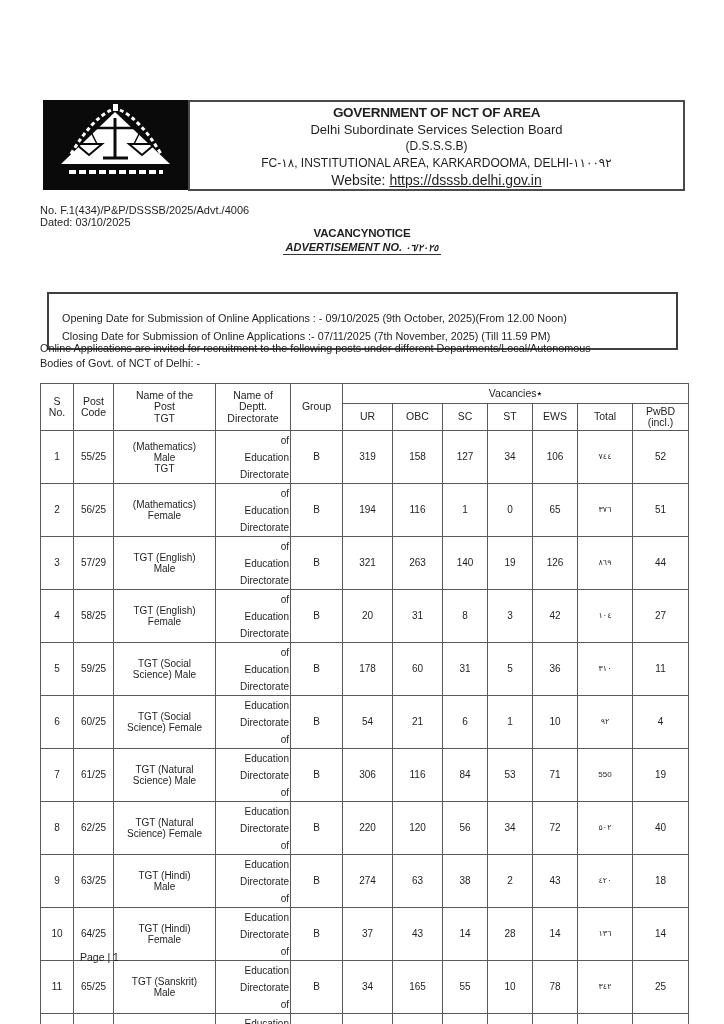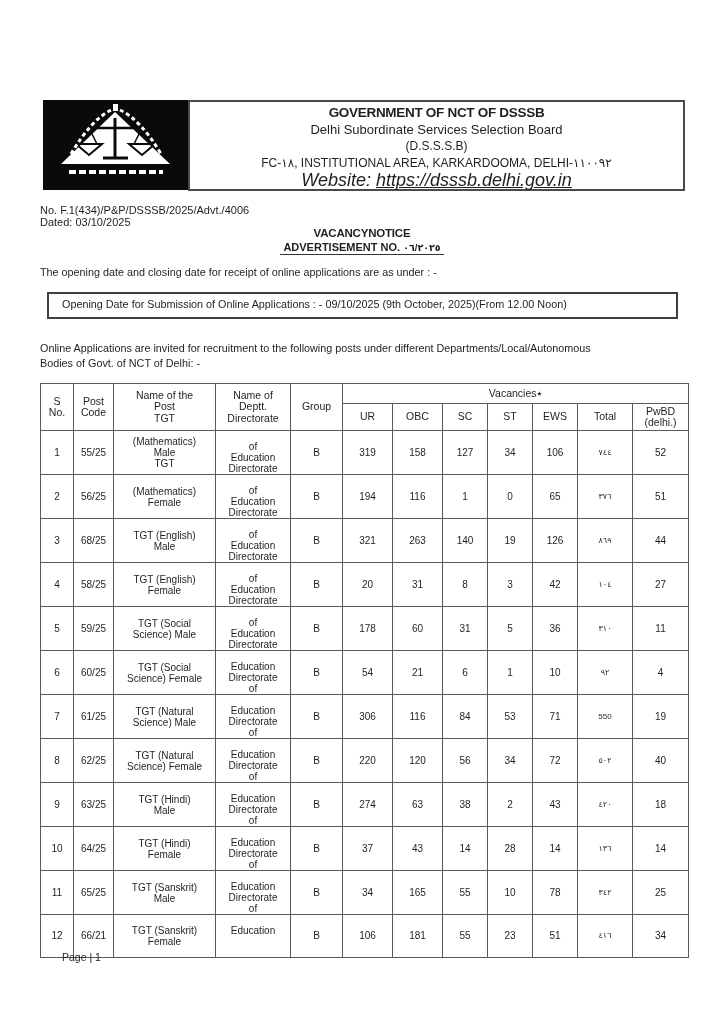--- a/index.html
+++ b/index.html
@@ -7,50 +7,50 @@
   .page{position:relative;width:724px;height:1024px;background:#fff;overflow:hidden;}
 
   
   .header{position:absolute;top:100px;left:43px;width:642px;display:flex;align-items:stretch;}
   .logo{width:145px;height:90px;background:#0a0a0a;flex:none;display:flex;align-items:center;justify-content:center;}
   .header-box{flex:1;border:2px solid #4a4a4a;text-align:center;padding-top:2px;line-height:17px;}
   .h1{font-size:13.5px;font-weight:bold;letter-spacing:-0.3px;}
   .h2{font-size:13px;}
   .h3{font-size:12px;}
   .h4{font-size:12px;}
-  .h5{font-size:18px;font-style:italic;}
+  .h5{font-size:14px;}
   .url{text-decoration:underline;color:inherit;}
 
   
   .refline{position:absolute;top:204px;left:40px;width:622px;display:flex;justify-content:space-between;font-size:11px;flex-direction:column;}
 
   
   .title1{position:absolute;top:227px;left:0;width:724px;text-align:center;font-size:11.5px;font-weight:bold;letter-spacing:-0.2px;}
-  .title2{position:absolute;top:241px;left:0;width:724px;text-align:center;font-size:11px;font-weight:bold;}
+  .title2{position:absolute;top:241px;left:0;width:724px;text-align:center;font-size:11px;font-weight:bold;font-style:italic;}
   .title2 .underline{display:inline-block;border-bottom:1.5px solid #333;padding:0 3px 1px;}
   .ar-num{font-size:9.5px;}
 
   
   .para1{position:absolute;top:266px;left:40px;width:650px;font-size:10.8px;}
-  .dates-box{position:absolute;top:292px;left:47px;width:610px;border:2px solid #3f3f3f;padding:2px 4px 3px 13px;font-size:10.8px;line-height:17.5px;}
+  .dates-box{position:absolute;top:292px;left:47px;width:610px;border:2px solid #3f3f3f;padding:16px 4px 3px 13px;font-size:10.8px;line-height:17.5px;}
   .para2{position:absolute;top:341px;left:40px;width:655px;font-size:10.8px;line-height:14.5px;white-space:pre-line;}
 
   
   table.vtable{position:absolute;top:383px;left:40px;width:648px;border-collapse:collapse;table-layout:fixed;}
   .vtable th,.vtable td{border:1px solid #5a5a5a;padding:0 1px;text-align:center;vertical-align:middle;
     font-weight:normal;font-size:10px;line-height:11.5px;white-space:pre-line;overflow:hidden;}
   .vtable thead tr.hr1{height:20px;}
   .vtable thead tr.hr2{height:27px;margin-top:19px;}
   .vtable thead th{font-size:10.5px;}
   .vtable tbody tr{height:43px;}
   td.c-name{line-height:11px;}
-  td.c-dept{vertical-align:top;line-height:11px;padding-top:10px;}
+  td.c-dept{vertical-align:top;line-height:17px;padding-top:1px;text-align:right;}
   td.c-total{font-size:8px;color:#2a2a2a;}
 
-  .pagefoot{position:absolute;top:951px;left:62px;font-size:10.5px;}
+  .pagefoot{position:absolute;top:951px;left:80px;font-size:10.5px;}
 </style>
 </head>
 <body>
 
 <div class="page">
 
   <div class="header">
     <div class="logo">
       <svg width="145" height="90" viewBox="0 0 145 90">
         <rect x="0" y="0" width="145" height="90" fill="#0a0a0a"></rect>
@@ -64,45 +64,45 @@
         <line x1="99" y1="28" x2="91" y2="44" stroke="#0a0a0a" stroke-width="1.5"></line>
         <line x1="99" y1="28" x2="107" y2="44" stroke="#0a0a0a" stroke-width="1.5"></line>
         <polygon points="33,44 59,44 46,55" fill="none" stroke="#0a0a0a" stroke-width="2"></polygon>
         <polygon points="86,44 112,44 99,55" fill="none" stroke="#0a0a0a" stroke-width="2"></polygon>
         <path d="M28,54 Q48,20 68,10" fill="none" stroke="#ffffff" stroke-width="3" stroke-dasharray="4 3"></path>
         <path d="M77,10 Q98,20 118,54" fill="none" stroke="#ffffff" stroke-width="3" stroke-dasharray="4 3"></path>
         <line x1="26" y1="72" x2="120" y2="72" stroke="#ffffff" stroke-width="4" stroke-dasharray="7 3"></line>
       </svg>
     </div>
     <div class="header-box">
-      <div class="h1">GOVERNMENT OF NCT OF DSSSB</div>
+      <div class="h1">GOVERNMENT OF NCT OF AREA</div>
       <div class="h2">Delhi Subordinate Services Selection Board</div>
       <div class="h3">(D.S.S.S.B)</div>
       <div class="h4">FC-١٨, INSTITUTIONAL AREA, KARKARDOOMA, DELHI-١١٠٠٩٢</div>
       <div class="h5">
         <span>Website:</span>
         <span class="url">https://dsssb.delhi.gov.in</span>
       </div>
     </div>
   </div>
 
   <div class="refline">
     <span>No. F.1(434)/P&amp;P/DSSSB/2025/Advt./4006</span>
     <span>Dated: 03/10/2025</span>
   </div>
 
   <div class="title1">VACANCYNOTICE</div>
   <div class="title2">
     <span class="underline"><span>ADVERTISEMENT NO.</span> <span class="ar-num">٠٦/٢٠٢٥</span></span>
   </div>
 
-  <div class="para1">The opening date and closing date for receipt of online applications are as under : -</div>
 
   <div class="dates-box">
     <div>Opening Date for Submission of Online Applications : - 09/10/2025 (9th October, 2025)(From 12.00 Noon)</div>
+    <div>Closing Date for Submission of Online Applications :- 07/11/2025 (7th November, 2025) (Till 11.59 PM)</div>
   </div>
 
   <div class="para2">Online Applications are invited for recruitment to the following posts under different Departments/Local/Autonomous
 Bodies of Govt. of NCT of Delhi: -</div>
 
   <table class="vtable">
     <colgroup>
       <col style="width:33px">
         <col style="width:40px">
         <col style="width:102px">
@@ -132,21 +132,21 @@
         <th colspan="7">Vacancies٭</th>
       </tr>
       <tr class="hr2">
         <th>UR</th>
         <th>OBC</th>
         <th>SC</th>
         <th>ST</th>
         <th>EWS</th>
         <th>Total</th>
         <th>PwBD
-(delhi.)</th>
+(incl.)</th>
       </tr>
     </thead>
     <tbody>
     <tr>
       <td>1</td>
       <td>55/25</td>
       <td class="c-name">(Mathematics)
 Male
 TGT</td>
       <td class="c-dept">of
@@ -175,21 +175,21 @@
       <td>116</td>
       <td>1</td>
       <td>0</td>
       <td>65</td>
       <td class="c-total">٣٧٦</td>
       <td>51</td>
     </tr>
 
     <tr>
       <td>3</td>
-      <td>68/25</td>
+      <td>57/29</td>
       <td class="c-name">TGT (English)
 Male</td>
       <td class="c-dept">of
 Education
 Directorate</td>
       <td>B</td>
       <td>321</td>
       <td>263</td>
       <td>140</td>
       <td>19</td>

